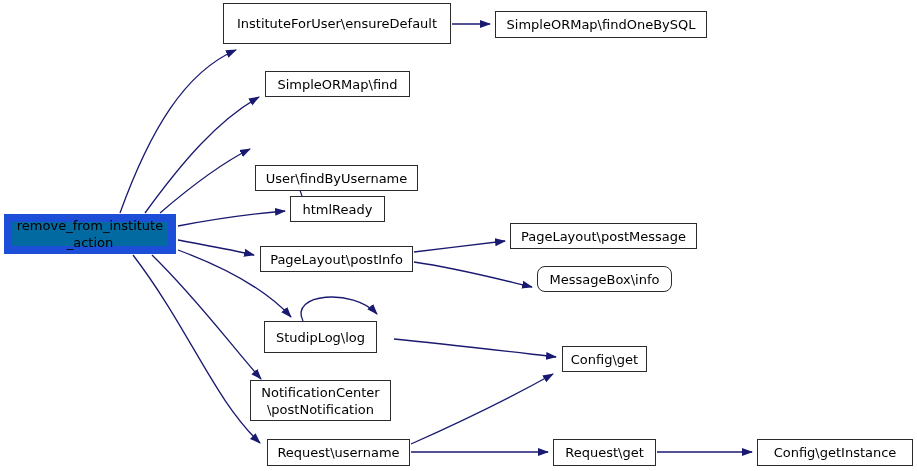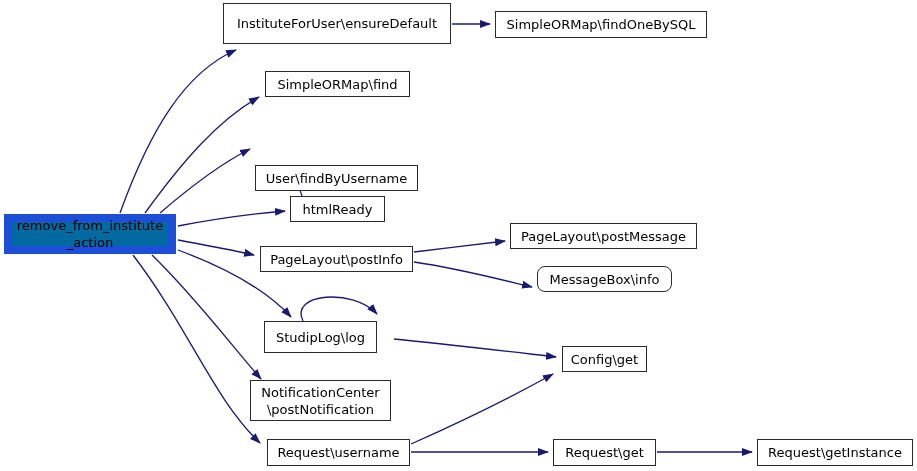--- a/index.html
+++ b/index.html
@@ -117,16 +117,16 @@
         <span class="line">NotificationCenter</span>
         <span class="line">\postNotification</span>
       </div>
       <div class="node" style="left: 267px; top: 439px; width: 143px; height: 27px;">
         <span class="line">Request\username</span>
       </div>
       <div class="node" style="left: 553px; top: 439px; width: 103px; height: 27px;">
         <span class="line">Request\get</span>
       </div>
       <div class="node" style="left: 757px; top: 439px; width: 156px; height: 27px;">
-        <span class="line">Request\getInstance</span>
+        <span class="line">Config\getInstance</span>
       </div>
     </div>
 </div>
 
 </body></html>

